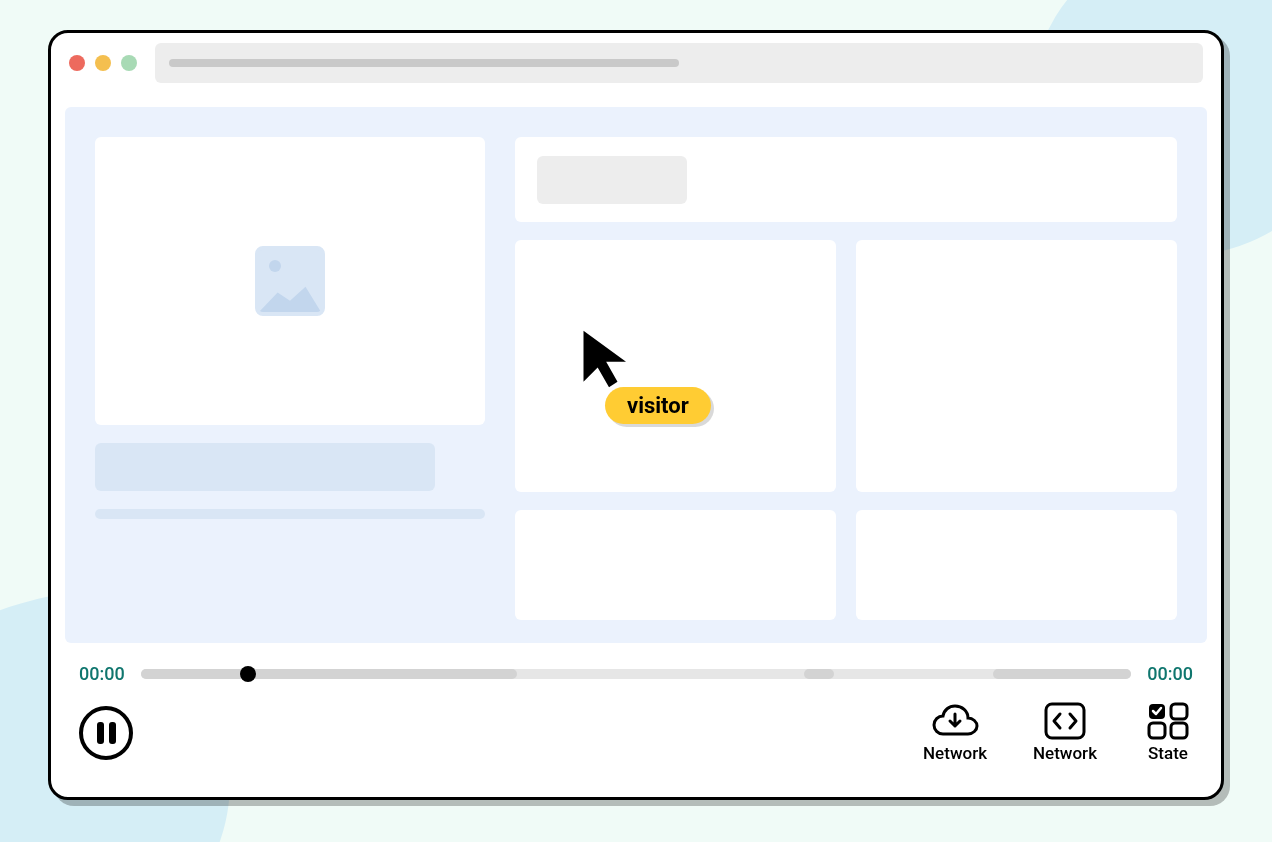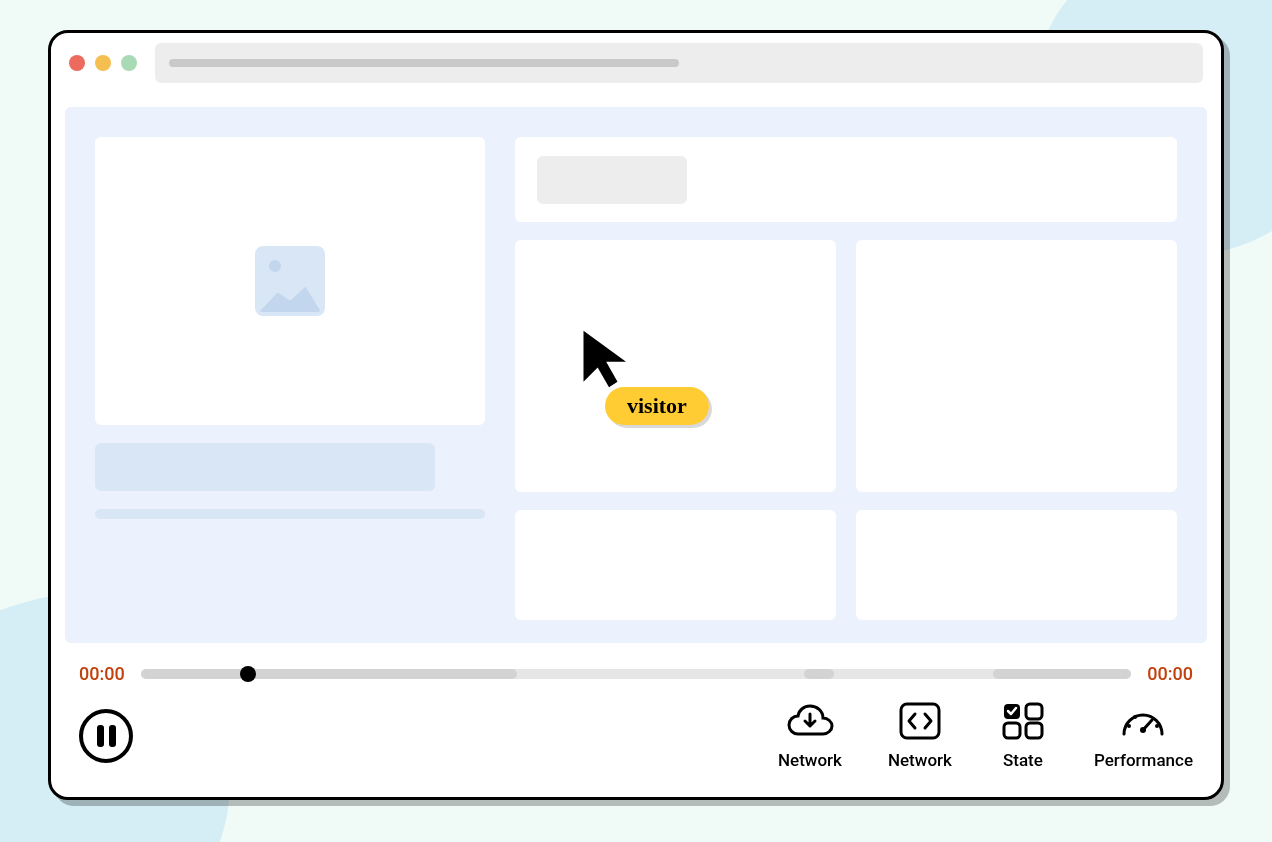--- a/index.html
+++ b/index.html
@@ -59,21 +59,20 @@
 }
 .addrline { width: 50%; height: 8px; background: #c9c9c9; border-radius: 4px; }
 
 .canvas {
   margin: 14px 14px 0 14px;
   height: 536px;
   background: #ebf2fd;
   border-radius: 6px;
   padding: 20px;
   position: relative;
-  font-family: Liberation Serif, serif;
 }
 .left-col { position: absolute; left: 30px; top: 30px; width: 390px; }
 .card {
   background: #fff;
   border-radius: 6px;
 }
 .img-card { height: 288px; display:flex; align-items:center; justify-content:center; }
 .img-icon { width: 70px; height: 70px; background:#d9e6f5; border-radius:8px; position:relative; border:4px solid #d9e6f5; }
 .img-icon::before { content:""; position:absolute; top:10px; left:10px; width:12px; height:12px; background:#c2d6ed; border-radius:50%; }
 .img-icon::after { content:""; position:absolute; bottom:0; left:0; right:0; height:28px; background:#c2d6ed; clip-path: polygon(0 100%, 30% 30%, 50% 60%, 75% 10%, 100% 100%); border-radius:0 0 4px 4px;}
@@ -95,34 +94,34 @@
   background:#ffcc33;
   color:#000;
   font-weight:700;
   font-size:22px;
   padding:6px 22px;
   border-radius:999px;
   box-shadow: 3px 3px 0 rgba(0,0,0,0.15);
 }
 
 .timeline { margin: 20px 28px 0; display:flex; align-items:center; gap:16px; }
-.time { font-size:18px; color:#c2410c; font-weight:500; }
+.time { font-size:18px; color:#0f766e; font-weight:500; }
 .track { flex:1; height:10px; background:#e6e6e6; border-radius:5px; position:relative; }
 .seg { position:absolute; top:0; bottom:0; background:#d3d3d3; border-radius:5px; }
 .seg.a { left:0; width:38%; }
 .seg.b { left:67%; width:3%; }
 .seg.c { right:0; width:14%; }
 .handle { position:absolute; top:-3px; left:10%; width:16px; height:16px; background:#000; border-radius:50%; }
 
 .toolbar { margin-top:18px; display:flex; align-items:center; padding:0 28px 22px; }
 .pausebtn { width:54px; height:54px; border:4px solid #000; border-radius:50%; display:flex; align-items:center; justify-content:center; background:#fff; cursor:pointer; }
 .pausebtn .bars { display:flex; gap:5px; }
 .pausebtn .bars span { width:7px; height:22px; background:#000; border-radius:3px; }
 .tools { margin-left:auto; display:flex; gap:46px; }
-.tool { display:flex; flex-direction:column; align-items:center; gap:10px; cursor:pointer; }
+.tool { display:flex; flex-direction:column; align-items:center; gap:3px; cursor:pointer; }
 .tool-label { font-size:17px; color:#000; font-weight:500; }
 .ico { width:50px; height:38px; display:flex; align-items:center; justify-content:center; }
 </style>
 </head>
 <body>
 
 <div class="blob1"></div>
 <div class="blob2"></div>
 
 <div class="window">
@@ -210,28 +209,15 @@
           <svg width="42" height="38" viewBox="0 0 42 38">
               <rect x="2" y="2" width="16" height="15" rx="4" fill="#000"></rect>
               <path d="M6 9l3 3 5-6" stroke="#fff" stroke-width="2.5" fill="none" stroke-linecap="round" stroke-linejoin="round"></path>
               <rect x="24" y="2" width="16" height="15" rx="4" fill="none" stroke="#000" stroke-width="3"></rect>
               <rect x="2" y="21" width="16" height="15" rx="4" fill="none" stroke="#000" stroke-width="3"></rect>
               <rect x="24" y="21" width="16" height="15" rx="4" fill="none" stroke="#000" stroke-width="3"></rect>
             </svg>
         </div>
         <div class="tool-label">State</div>
       </div>
-      <div class="tool">
-        <div class="ico">
-          <svg width="50" height="38" viewBox="0 0 50 38">
-              <path d="M6 32a19 19 0 0 1 38 0" fill="none" stroke="#000" stroke-width="3" stroke-linecap="round"></path>
-              <circle cx="25" cy="28" r="3" fill="#000"></circle>
-              <line x1="25" y1="28" x2="34" y2="18" stroke="#000" stroke-width="3" stroke-linecap="round"></line>
-              <circle cx="11" cy="24" r="2" fill="#000"></circle>
-              <circle cx="17" cy="15" r="2" fill="#000"></circle>
-              <circle cx="39" cy="24" r="2" fill="#000"></circle>
-            </svg>
-        </div>
-        <div class="tool-label">Performance</div>
-      </div>
     </div>
   </div>
 </div>
 
 </body></html>

